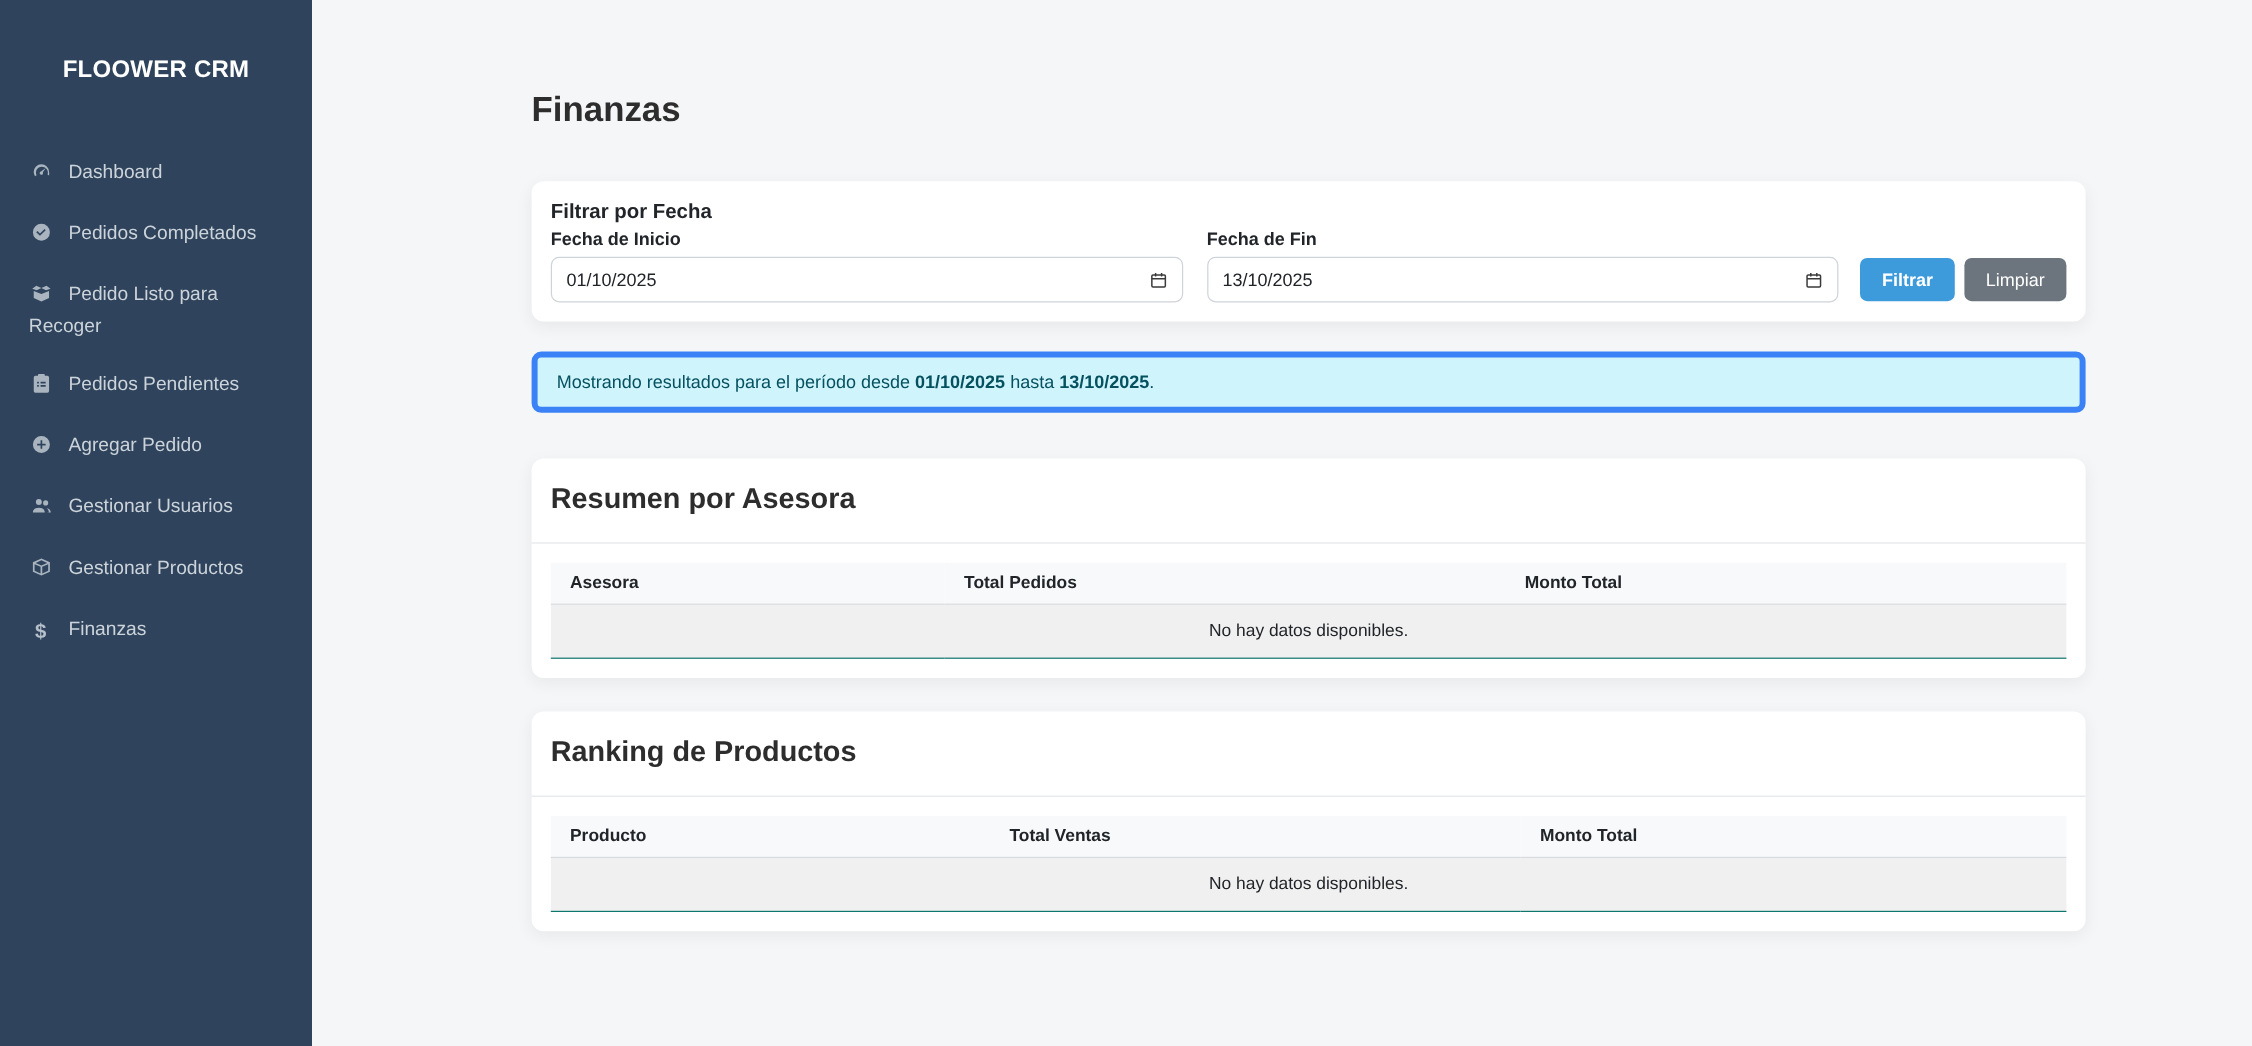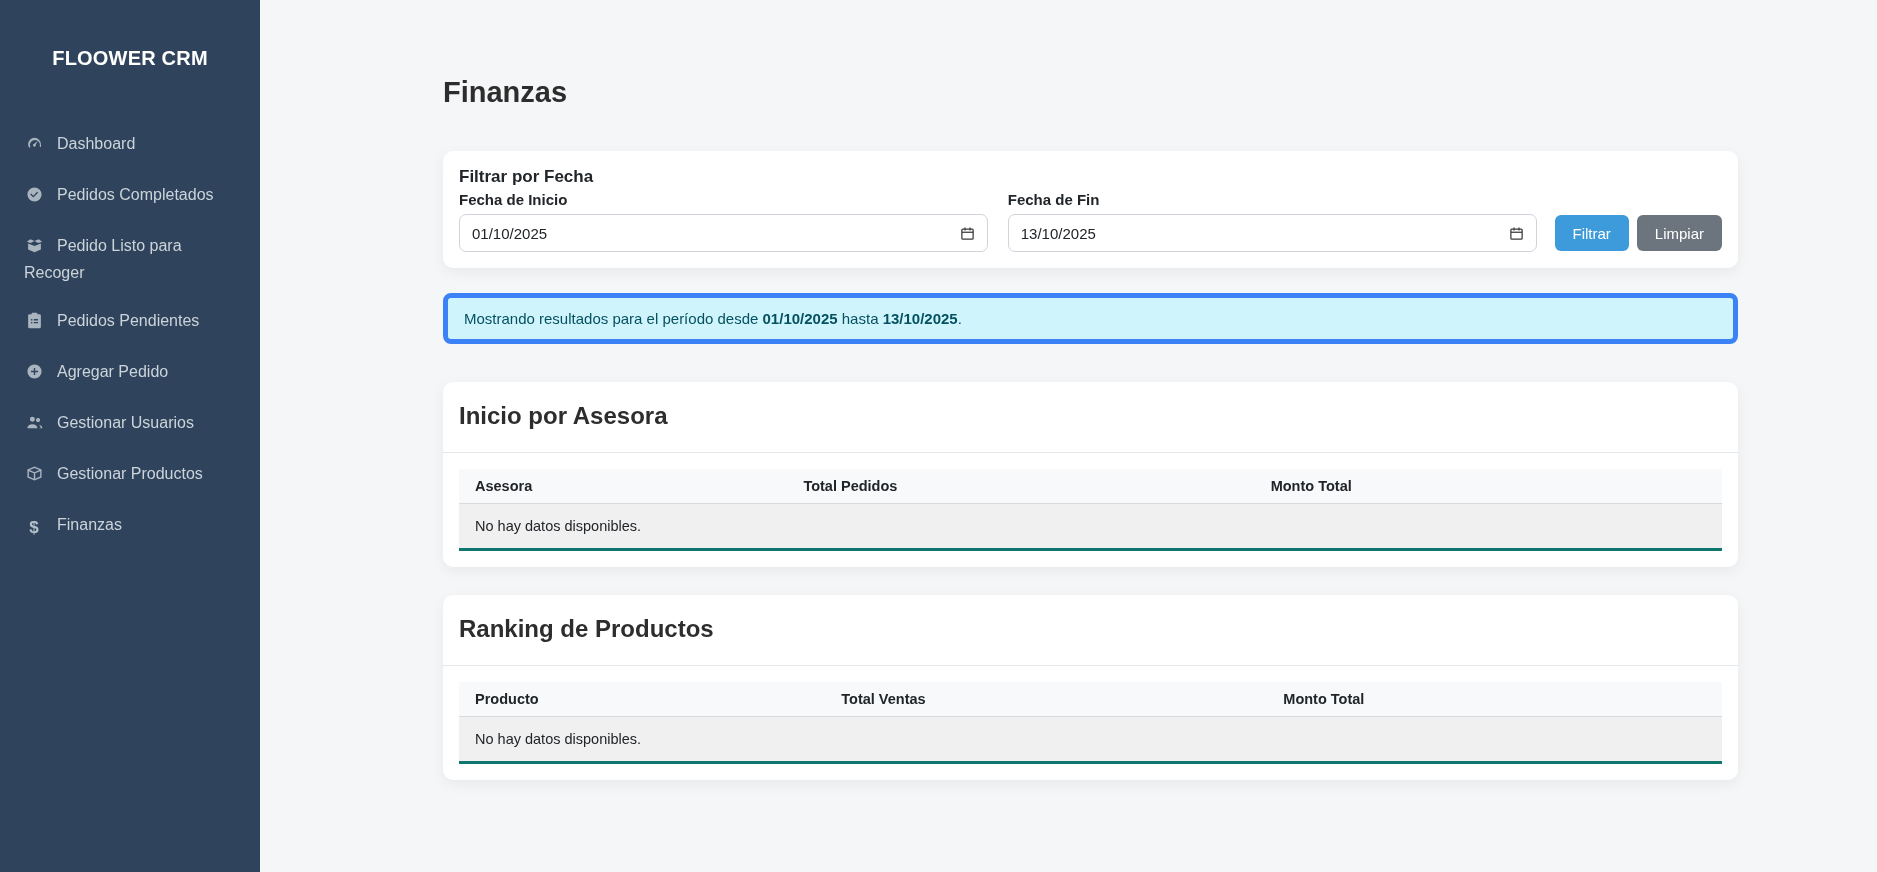--- a/index.html
+++ b/index.html
@@ -49,43 +49,43 @@
     height:38px; border:1px solid #ced4da; border-radius:7px; background:#fff;
     display:flex; align-items:center; justify-content:space-between;
     padding:0 12px; font-size:15px; color:#212529; cursor:text;
   }
   .dateinput .cal svg { width:15px; height:15px; display:block; stroke:#3a3a3a; fill:none; stroke-width:2; }
   .btns { display:flex; margin-left:18px; padding-bottom:1px; }
   .btn {
     border:none; border-radius:6px; font-size:15px; font-family:inherit;
     padding:0 18px; height:36px; color:#fff; cursor:pointer; font-weight:400;
   }
-  .btn-filter { background:#3e9bdb; }
+  .btn-filter { background:#3e9bdb;font-weight:bold; }
   .btn-clear  { background:#6c757d; margin-left:8px; }
   
   .alert {
     margin-top:25px; background:#cff4fc; border:5px solid #3b82f6;
     border-radius:8px; color:#055160; font-size:15px; padding:10px 16px; line-height:21px;
   }
   .alert b { font-weight:700; }
   
   .data-card { margin-top:38px; }
   .data-card.second { margin-top:28px; }
   .card-header { padding:20px 16px 22px; border-bottom:1px solid #e3e6ea; }
   .card-header h3 { font-size:24px; font-weight:700; color:#2d2d2d; }
   .card-body { padding:16px; }
   table { width:100%; border-collapse:collapse; font-size:14.5px; }
   thead tr { background:#f8f9fa; }
   th {
     text-align:left; font-weight:700; color:#212529;
     padding:8px 16px; border-bottom:1px solid #d8dbde; line-height:18px;
   }
   td.empty {
-    background:#f0f0f0; color:#212529;
-    padding:13px 16px; border-bottom:3px solid #0f766e; line-height:18px;
+    background:#f0f0f0; text-align:center; color:#212529;
+    padding:13px 16px; border-bottom:1px solid #0f766e; line-height:18px;
   }
   .t1 .c1{width:26%} .t1 .c2{width:37%} .t1 .c3{width:37%}
   .t2 .c1{width:29%} .t2 .c2{width:35%} .t2 .c3{width:36%}
 </style>
 </head>
 <body>
 
 <aside class="sidebar">
   <div class="brand">FLOOWER CRM</div>
   <ul class="nav">
@@ -194,21 +194,21 @@
         </div>
       </div>
     </div>
 
     <div class="alert">
       <span>Mostrando resultados para el período desde </span><b>01/10/2025</b><span> hasta </span><b>13/10/2025</b><span>.</span>
     </div>
 
     <div class="card data-card">
       <div class="card-header">
-        <h3>Inicio por Asesora</h3>
+        <h3>Resumen por Asesora</h3>
       </div>
       <div class="card-body">
         <table class="t1">
           <thead>
             <tr>
               <th class="c1">Asesora</th>
               <th class="c2">Total Pedidos</th>
               <th class="c3">Monto Total</th>
             </tr>
           </thead>

